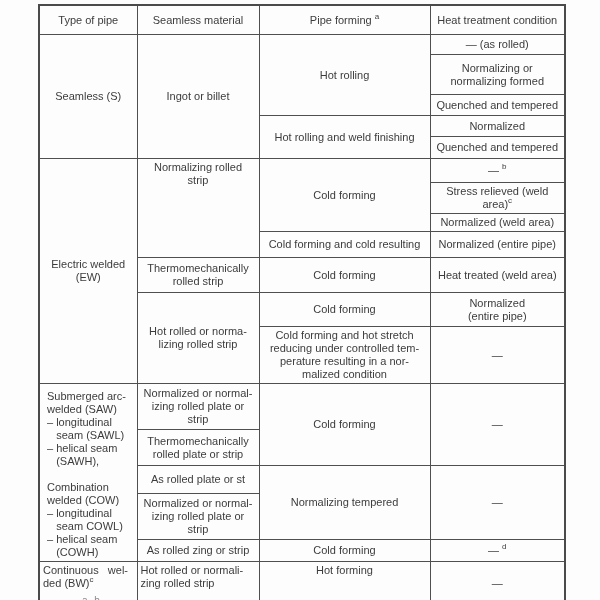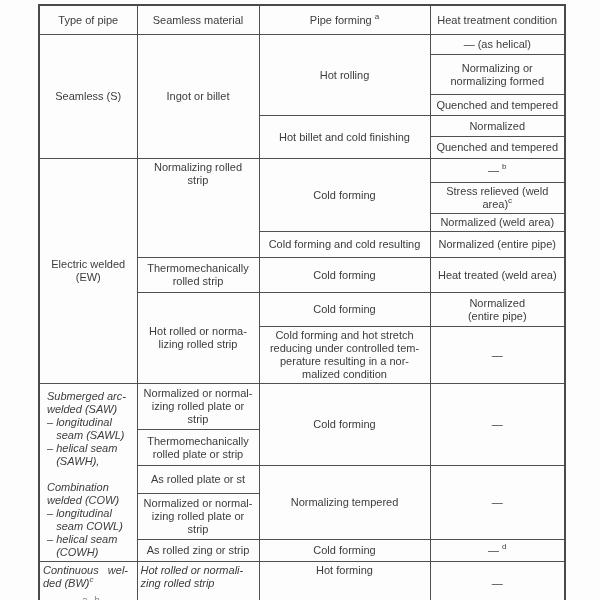--- a/index.html
+++ b/index.html
@@ -26,21 +26,21 @@
     padding:2px 3px;
     text-align:center;
     vertical-align:middle;
     font-weight:normal;
     white-space:pre-line;
     overflow:hidden;
   }
   th{height:24px;}
   sup.fn{font-size:8px; line-height:0; vertical-align:super; letter-spacing:0;}
   td.top{vertical-align:top;}
-  td.left{text-align:left;font-style:italic;}
+  td.left{text-align:left;}
   td.prewrap{white-space:pre-wrap;}
   td.typecell{padding-left:7px; padding-top:6px;}
   .dash-line{text-align:center; margin-bottom:1px;}
   
   tr.h20{height:20px;} tr.h40{height:40px;} tr.h21{height:21px;} tr.h22{height:22px;}
   tr.h24{height:24px;} tr.h28{height:28px;} tr.h18{height:18px;} tr.h26{height:26px;}
   tr.h35{height:35px;} tr.h34{height:34px;} tr.h53{height:53px;}
   tr.h46{height:46px;} tr.h36{height:36px;}
   #footnote-fragment{
     position:absolute; left:82px; top:595px;
@@ -66,31 +66,31 @@
       <th>Type of pipe</th>
       <th>Seamless material</th>
       <th><span>Pipe forming</span> <sup class="fn">a</sup></th>
       <th>Heat treatment condition</th>
     </tr>
 
     <tr class="h20">
       <td rowspan="5">Seamless (S)</td>
       <td rowspan="5">Ingot or billet</td>
       <td rowspan="3">Hot rolling</td>
-      <td>— (as helical)</td>
+      <td>— (as rolled)</td>
     </tr>
     <tr class="h40">
       <td>Normalizing or
 normalizing formed</td>
     </tr>
     <tr class="h21">
       <td>Quenched and tempered</td>
     </tr>
     <tr class="h21">
-      <td rowspan="2">Hot billet and cold finishing</td>
+      <td rowspan="2">Hot rolling and weld finishing</td>
       <td>Normalized</td>
     </tr>
     <tr class="h22">
       <td>Quenched and tempered</td>
     </tr>
 
     <tr class="h24">
       <td rowspan="7">Electric welded
 (EW)</td>
       <td rowspan="4" class="top">Normalizing rolled

